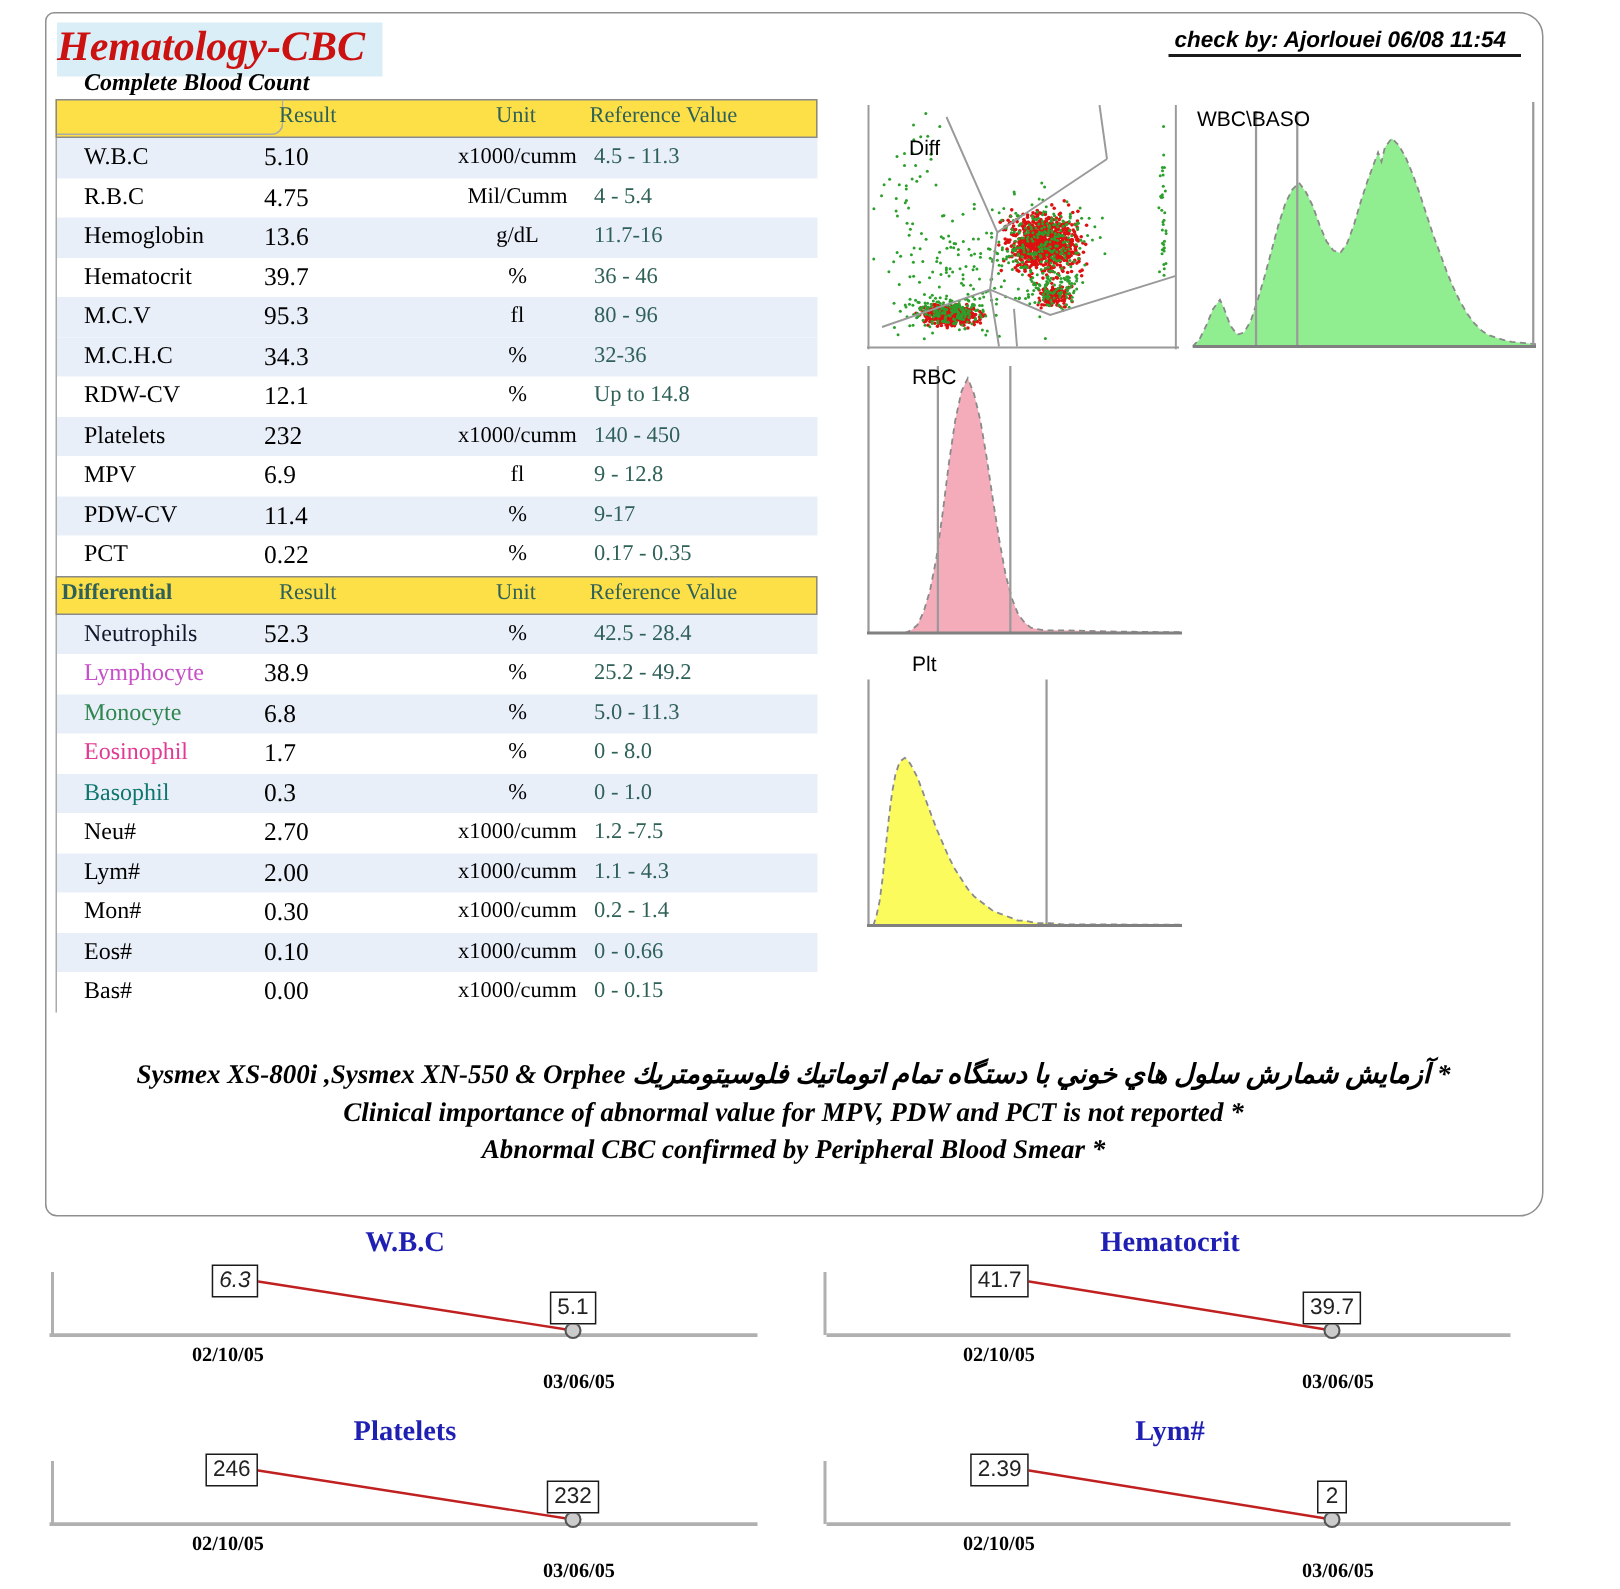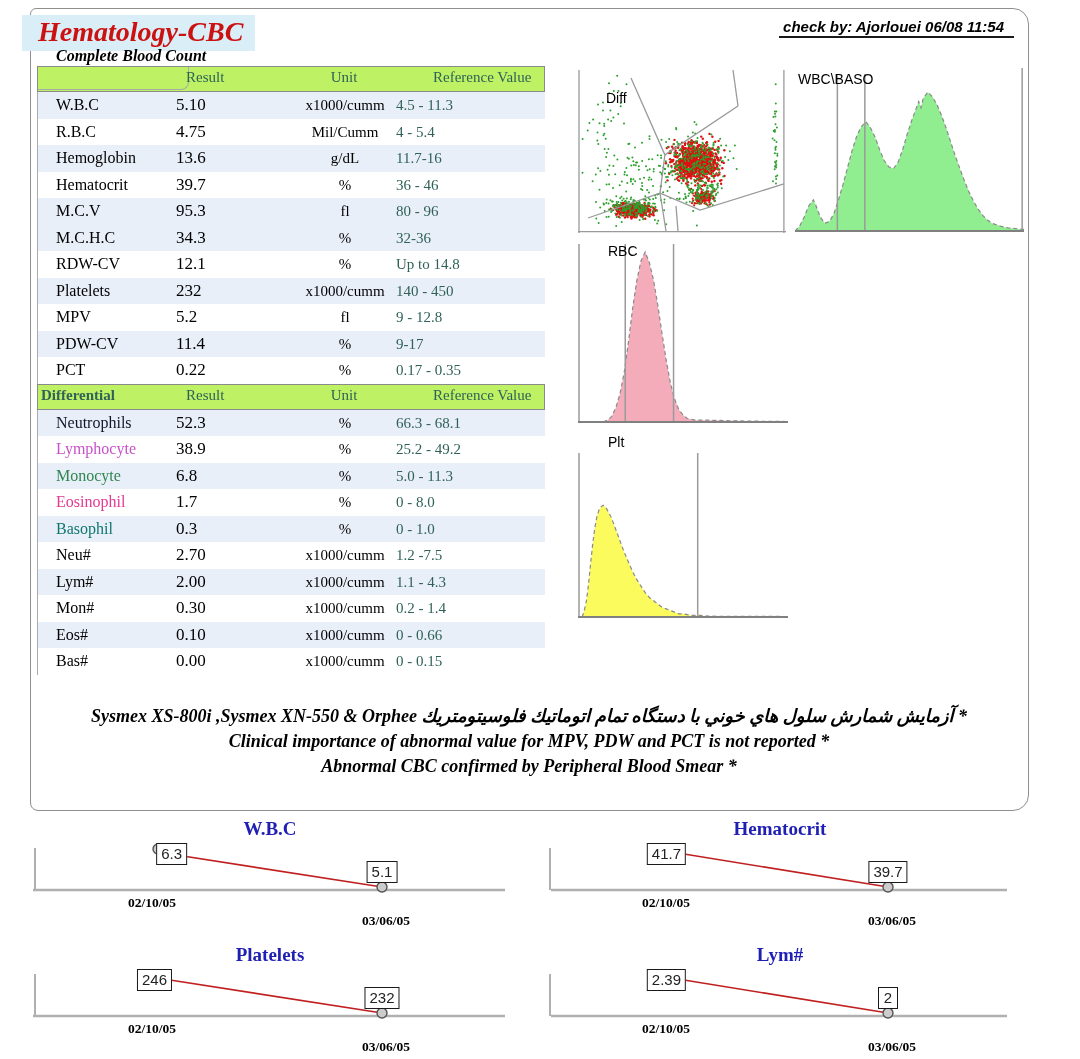--- a/index.html
+++ b/index.html
@@ -1,31 +1,31 @@
 <!DOCTYPE html>
 <html><head>
 <meta charset="utf-8">
 <style>
   html,body{margin:0;padding:0;background:#fff;}
   .page{position:relative;width:1080px;height:1059px;background:#fff;overflow:hidden;
         font-family:"Liberation Serif","DejaVu Serif",serif;color:#000;}
   .report-box{position:absolute;left:30px;top:8px;width:997px;height:801px;
         border:1px solid #8f8f8f;border-radius:6px 16px 16px 8px;background:#fff;}
-  .title{position:absolute;left:22px;top:15px;padding:1px 12px 3px 16px;background:#d9eef7;
+  .title{position:absolute;left:38px;top:15px;padding:1px 12px 3px 0;background:#d9eef7;
         color:#cc1111;font-size:28px;font-weight:bold;font-style:italic;}
   .subtitle{position:absolute;left:56px;top:47px;font-size:16px;font-weight:bold;font-style:italic;}
   .check-by{position:absolute;right:66px;top:18px;font-family:"Liberation Sans","DejaVu Sans",sans-serif;
         font-size:15px;font-weight:bold;font-style:italic;border-bottom:2px solid #1a1a1a;padding:0 10px 1px 4px;}
   
   .tablewrap{position:absolute;left:37px;top:66px;width:508px;}
-  .thead{position:relative;height:24px;border:1px solid #8a8a8a;background:#bef264;}
+  .thead{position:relative;height:24px;border:1px solid #8a8a8a;background:#fde047;}
   .thead .h{position:absolute;top:2px;font-size:15px;color:#2f6158;}
   .h-result{left:148px;}
   .h-unit{left:238px;width:136px;text-align:center;}
-  .h-ref{left:355px;color:#2f6158;margin-left:40px;}
+  .h-ref{left:355px;color:#2f6158;}
   .h-name{left:3px;color:#000;font-weight:bold;}
   .hdr-tab{position:absolute;left:0;top:0;width:150px;height:22px;
         border-right:1px solid #aaa;border-bottom:1px solid #aaa;border-radius:0 0 8px 0;}
   .tbody{position:relative;border-left:1px solid #aaa;}
   .t-row{position:relative;height:26.5px;width:100%;}
   .t-row.stripe{background:#e9eff9;}
   .cell{position:absolute;top:50%;transform:translateY(-50%);white-space:nowrap;}
   .c-name{left:18px;font-size:16px;}
   .c-result{left:138px;font-size:17px;}
   .c-unit{left:238px;width:138px;text-align:center;font-size:15px;}
@@ -110,21 +110,21 @@
           <span class="cell c-ref">Up to 14.8</span>
         </div>
         <div class="t-row stripe">
           <span class="cell c-name">Platelets</span>
           <span class="cell c-result">232</span>
           <span class="cell c-unit">x1000/cumm</span>
           <span class="cell c-ref">140 - 450</span>
         </div>
         <div class="t-row">
           <span class="cell c-name">MPV</span>
-          <span class="cell c-result">5.2</span>
+          <span class="cell c-result">6.9</span>
           <span class="cell c-unit">fl</span>
           <span class="cell c-ref">9 - 12.8</span>
         </div>
         <div class="t-row stripe">
           <span class="cell c-name">PDW-CV</span>
           <span class="cell c-result">11.4</span>
           <span class="cell c-unit">%</span>
           <span class="cell c-ref">9-17</span>
         </div>
         <div class="t-row">
@@ -138,21 +138,21 @@
       <span class="h h-name">Differential</span>
       <span class="h h-result">Result</span>
       <span class="h h-unit">Unit</span>
       <span class="h h-ref">Reference Value</span>
     </div>
     <div class="tbody" id="diff-rows">
         <div class="t-row stripe">
           <span class="cell c-name" style="color: #0f172a;">Neutrophils</span>
           <span class="cell c-result">52.3</span>
           <span class="cell c-unit">%</span>
-          <span class="cell c-ref">66.3 - 68.1</span>
+          <span class="cell c-ref">42.5 - 28.4</span>
         </div>
         <div class="t-row">
           <span class="cell c-name" style="color: rgb(199, 81, 199);">Lymphocyte</span>
           <span class="cell c-result">38.9</span>
           <span class="cell c-unit">%</span>
           <span class="cell c-ref">25.2 - 49.2</span>
         </div>
         <div class="t-row stripe">
           <span class="cell c-name" style="color: rgb(47, 133, 80);">Monocyte</span>
           <span class="cell c-result">6.8</span>
@@ -2583,21 +2583,21 @@
 
   <div class="trend" id="trend0" style="left:27px;top:818px;width:486px;height:112px;">
       <div class="ttitle">W.B.C</div>
       <svg width="486" height="110" viewBox="0 0 486 110" style="top: 0px;">
         <line x1="8" y1="30" x2="8" y2="72" stroke="#b0b0b0" stroke-width="2"></line>
         <line x1="6" y1="72" x2="478" y2="72" stroke="#b0b0b0" stroke-width="2.5"></line>
         <circle cx="131" cy="31" r="5" fill="#cccccc" stroke="#555555" stroke-width="1.4"></circle>
         <line x1="143" y1="36" x2="355" y2="69" stroke="#c02020" stroke-width="1.6"></line>
         <circle cx="355" cy="69" r="5" fill="#cccccc" stroke="#555555" stroke-width="1.4"></circle>
       </svg>
-      <div class="vbox" style="left: 160px; top: 25px; transform: translateX(-100%);">6.3</div>
+      <div class="vbox" style="left: 145px; top: 25px; transform: translateX(-100%); font-style: italic;">6.3</div>
       <div class="vbox" style="left: 355px; top: 43px; transform: translateX(-50%);">5.1</div>
       <div class="tdate" style="left: 125px; top: 77px;">02/10/05</div>
       <div class="tdate" style="left: 359px; top: 95px;">03/06/05</div>
     </div>
   <div class="trend" id="trend1" style="left:545px;top:818px;width:470px;height:112px;">
       <div class="ttitle">Hematocrit</div>
       <svg width="470" height="110" viewBox="0 0 470 110" style="top: 0px;">
         <line x1="5" y1="30" x2="5" y2="72" stroke="#b0b0b0" stroke-width="2"></line>
         <line x1="6" y1="72" x2="462" y2="72" stroke="#b0b0b0" stroke-width="2.5"></line>
         <circle cx="127" cy="31" r="5" fill="#cccccc" stroke="#555555" stroke-width="1.4"></circle>

